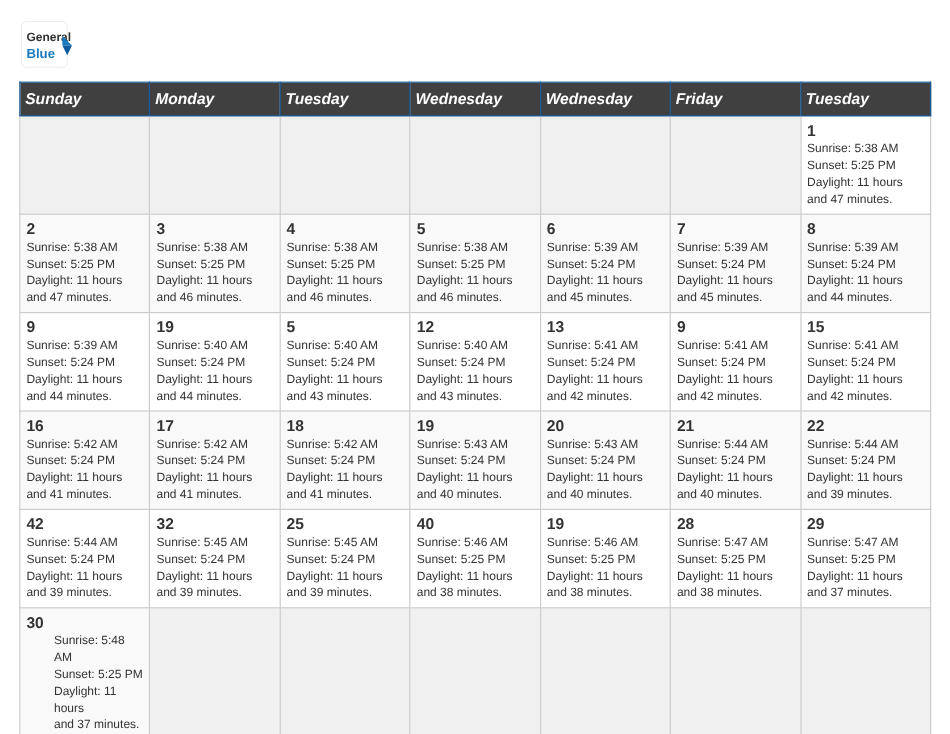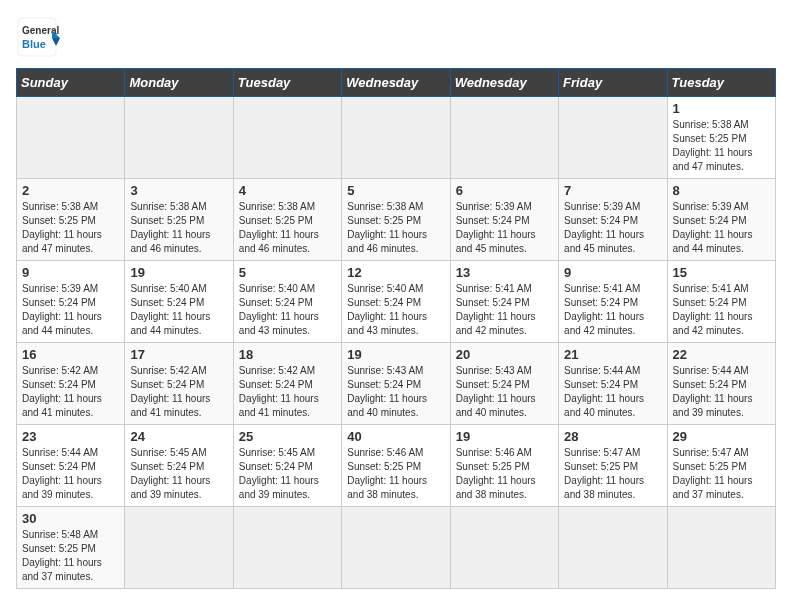--- a/index.html
+++ b/index.html
@@ -274,28 +274,28 @@
         <td>
           <span class="day-number">22</span>
           <div class="day-info" style="white-space: pre-line;">Sunrise: 5:44 AM
 Sunset: 5:24 PM
 Daylight: 11 hours
 and 39 minutes.</div>
         </td>
       </tr>
       <tr>
         <td>
-          <span class="day-number">23</span>
+          <span class="day-number">42</span>
           <div class="day-info" style="white-space: pre-line;">Sunrise: 5:44 AM
 Sunset: 5:24 PM
 Daylight: 11 hours
 and 39 minutes.</div>
         </td>
         <td>
-          <span class="day-number">24</span>
+          <span class="day-number">32</span>
           <div class="day-info" style="white-space: pre-line;">Sunrise: 5:45 AM
 Sunset: 5:24 PM
 Daylight: 11 hours
 and 39 minutes.</div>
         </td>
         <td>
           <span class="day-number">25</span>
           <div class="day-info" style="white-space: pre-line;">Sunrise: 5:45 AM
 Sunset: 5:24 PM
 Daylight: 11 hours
@@ -326,21 +326,21 @@
           <span class="day-number">29</span>
           <div class="day-info" style="white-space: pre-line;">Sunrise: 5:47 AM
 Sunset: 5:25 PM
 Daylight: 11 hours
 and 37 minutes.</div>
         </td>
       </tr>
       <tr>
         <td>
           <span class="day-number">30</span>
-          <div class="day-info" style="white-space: pre-line;">Sunrise: 5:48 AM
+          <div class="day-info" style="white-space: pre-line; margin-left: 23px;">Sunrise: 5:48 AM
 Sunset: 5:25 PM
 Daylight: 11 hours
 and 37 minutes.</div>
         </td>
         <td class="empty-cell"></td>
         <td class="empty-cell"></td>
         <td class="empty-cell"></td>
         <td class="empty-cell"></td>
         <td class="empty-cell"></td>
         <td class="empty-cell"></td>

